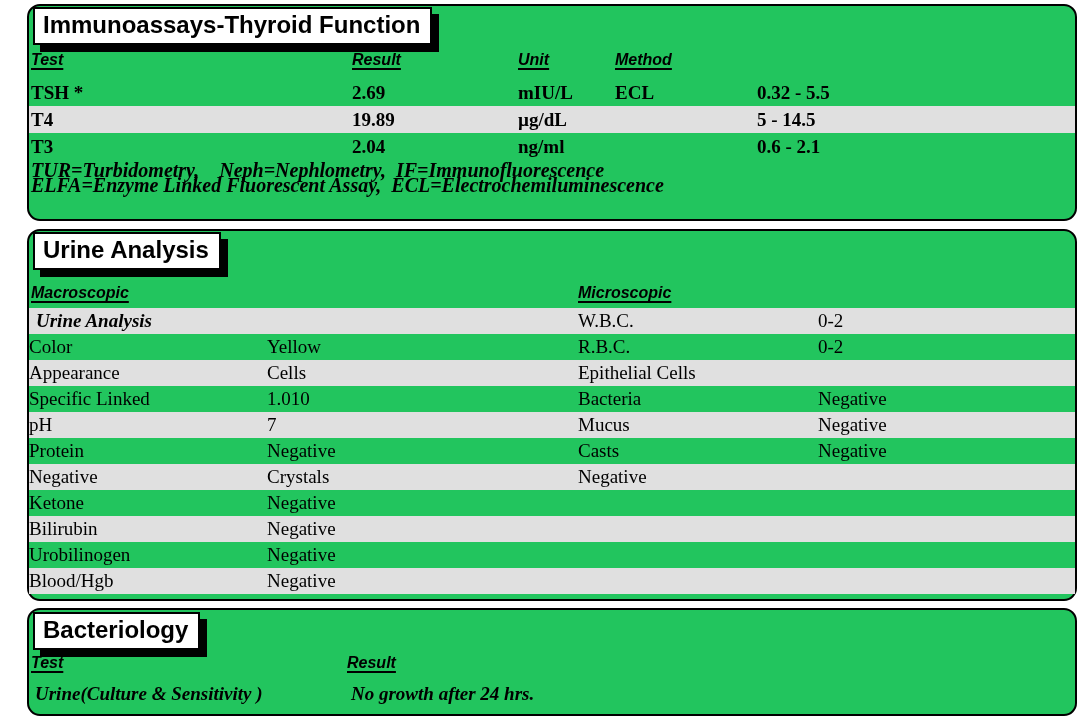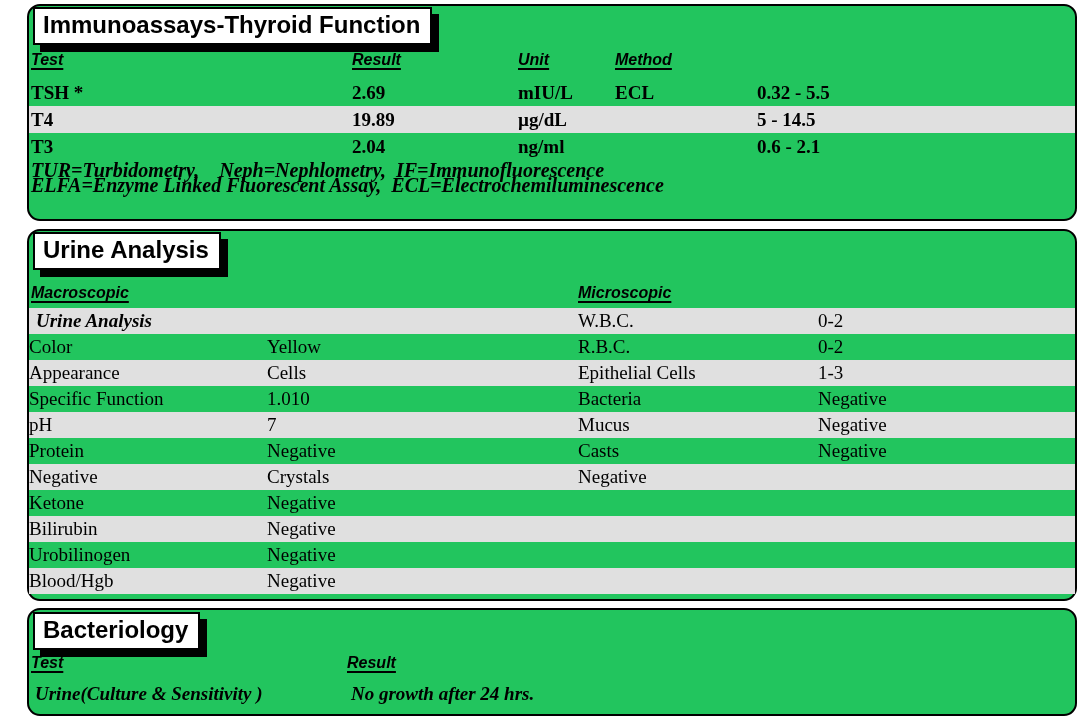--- a/index.html
+++ b/index.html
@@ -118,24 +118,23 @@
       <div class="u-grid">
         <div class="macro-label">Color</div>
         <div>Yellow</div>
         <div>R.B.C.</div>
         <div>0-2</div>
       </div>
       <div class="u-grid">
         <div class="macro-label">Appearance</div>
         <div>Cells</div>
         <div>Epithelial Cells</div>
-        <div>1-3</div>
       </div>
       <div class="u-grid">
-        <div class="macro-label">Specific Function</div>
+        <div class="macro-label">Specific Linked</div>
         <div>1.010</div>
         <div>Bacteria</div>
         <div>Negative</div>
       </div>
       <div class="u-grid">
         <div class="macro-label">pH</div>
         <div>7</div>
         <div>Mucus</div>
         <div>Negative</div>
       </div>

